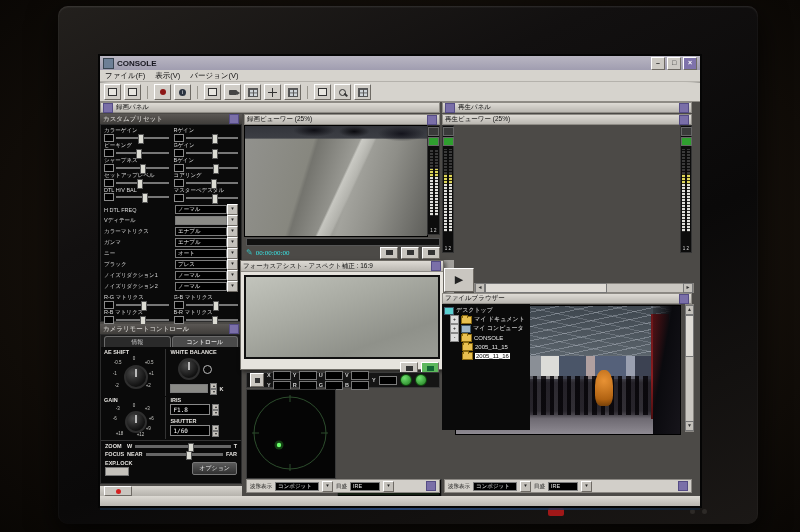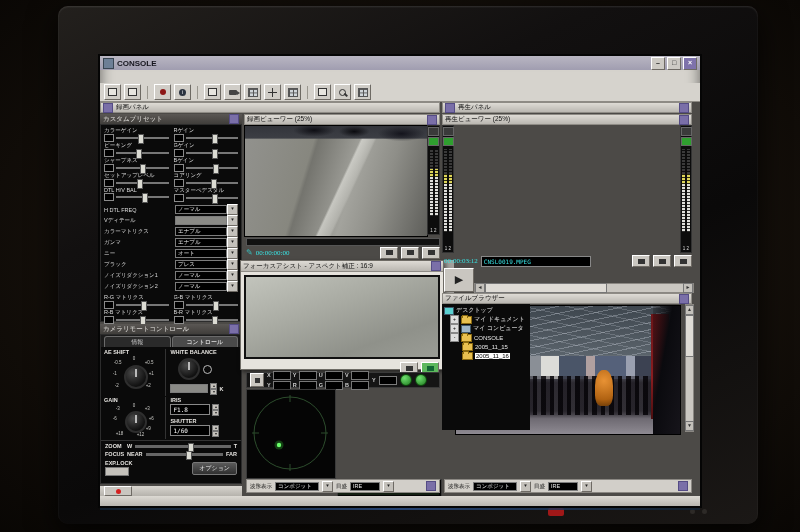--- a/index.html
+++ b/index.html
@@ -166,20 +166,25 @@
 
   <div class="abs titlebar">
     <div class="app-icon"></div>
     <span>CONSOLE</span>
     <div class="wbtns">
       <div class="wbtn">–</div>
       <div class="wbtn">□</div>
       <div class="wbtn close">×</div>
     </div>
   </div>
+  <div class="abs menubar">
+    <span>ファイル(F)</span>
+    <span>表示(V)</span>
+    <span>バージョン(V)</span>
+  </div>
   <div class="abs toolbar">
     <div class="tbtn">
         <div class="sq"></div>
       </div>
     <div class="tbtn">
         <div class="sq"></div>
       </div>
     <div class="tsep"></div>
     <div class="tbtn">
         <div class="dotr"></div>
@@ -646,34 +651,20 @@
     </div>
     <div class="abs meterstrip" style="left:580px;top:23px;width:12px;height:128px;">
       <div class="mbtn"></div>
       <div class="mbtn green"></div>
       <div class="mbars">
           <div class="mbar"></div>
           <div class="mbar"></div>
         </div>
       <div class="mch">1  2</div>
     </div>
-    <div class="abs" style="left:344px;top:153px;width:248px;height:12px;display:flex;align-items:center;gap:3px;">
-      <span class="tc">00:00:03:12</span>
-      <div class="field" style="width:104px;height:9px;color:#39e2e2;">CNSL0019.MPEG</div>
-      <div style="flex:1"></div>
-      <div class="minibtn">
-          <div class="g"></div>
-        </div>
-      <div class="minibtn">
-          <div class="g"></div>
-        </div>
-      <div class="minibtn">
-          <div class="g"></div>
-        </div>
-    </div>
     <div class="abs" style="left:344px;top:166px;width:28px;height:22px;background:#c9c6c0;border:1px solid;border-color:#fff #6e6a64 #6e6a64 #fff;text-align:center;font-size:11px;line-height:21px;color:#222;">▶</div>
 
     <div class="abs scrollbar" style="left:374px;top:181px;width:218px;height:8px;">
       <div class="arr">◄</div>
       <div class="sthumb" style="width:120px;"></div>
       <div class="arr" style="margin-left:auto;">►</div>
     </div>
 
     <div class="abs panelbar" style="left:342px;top:191px;width:250px;">
       <span class="jp">ファイルブラウザー</span>

